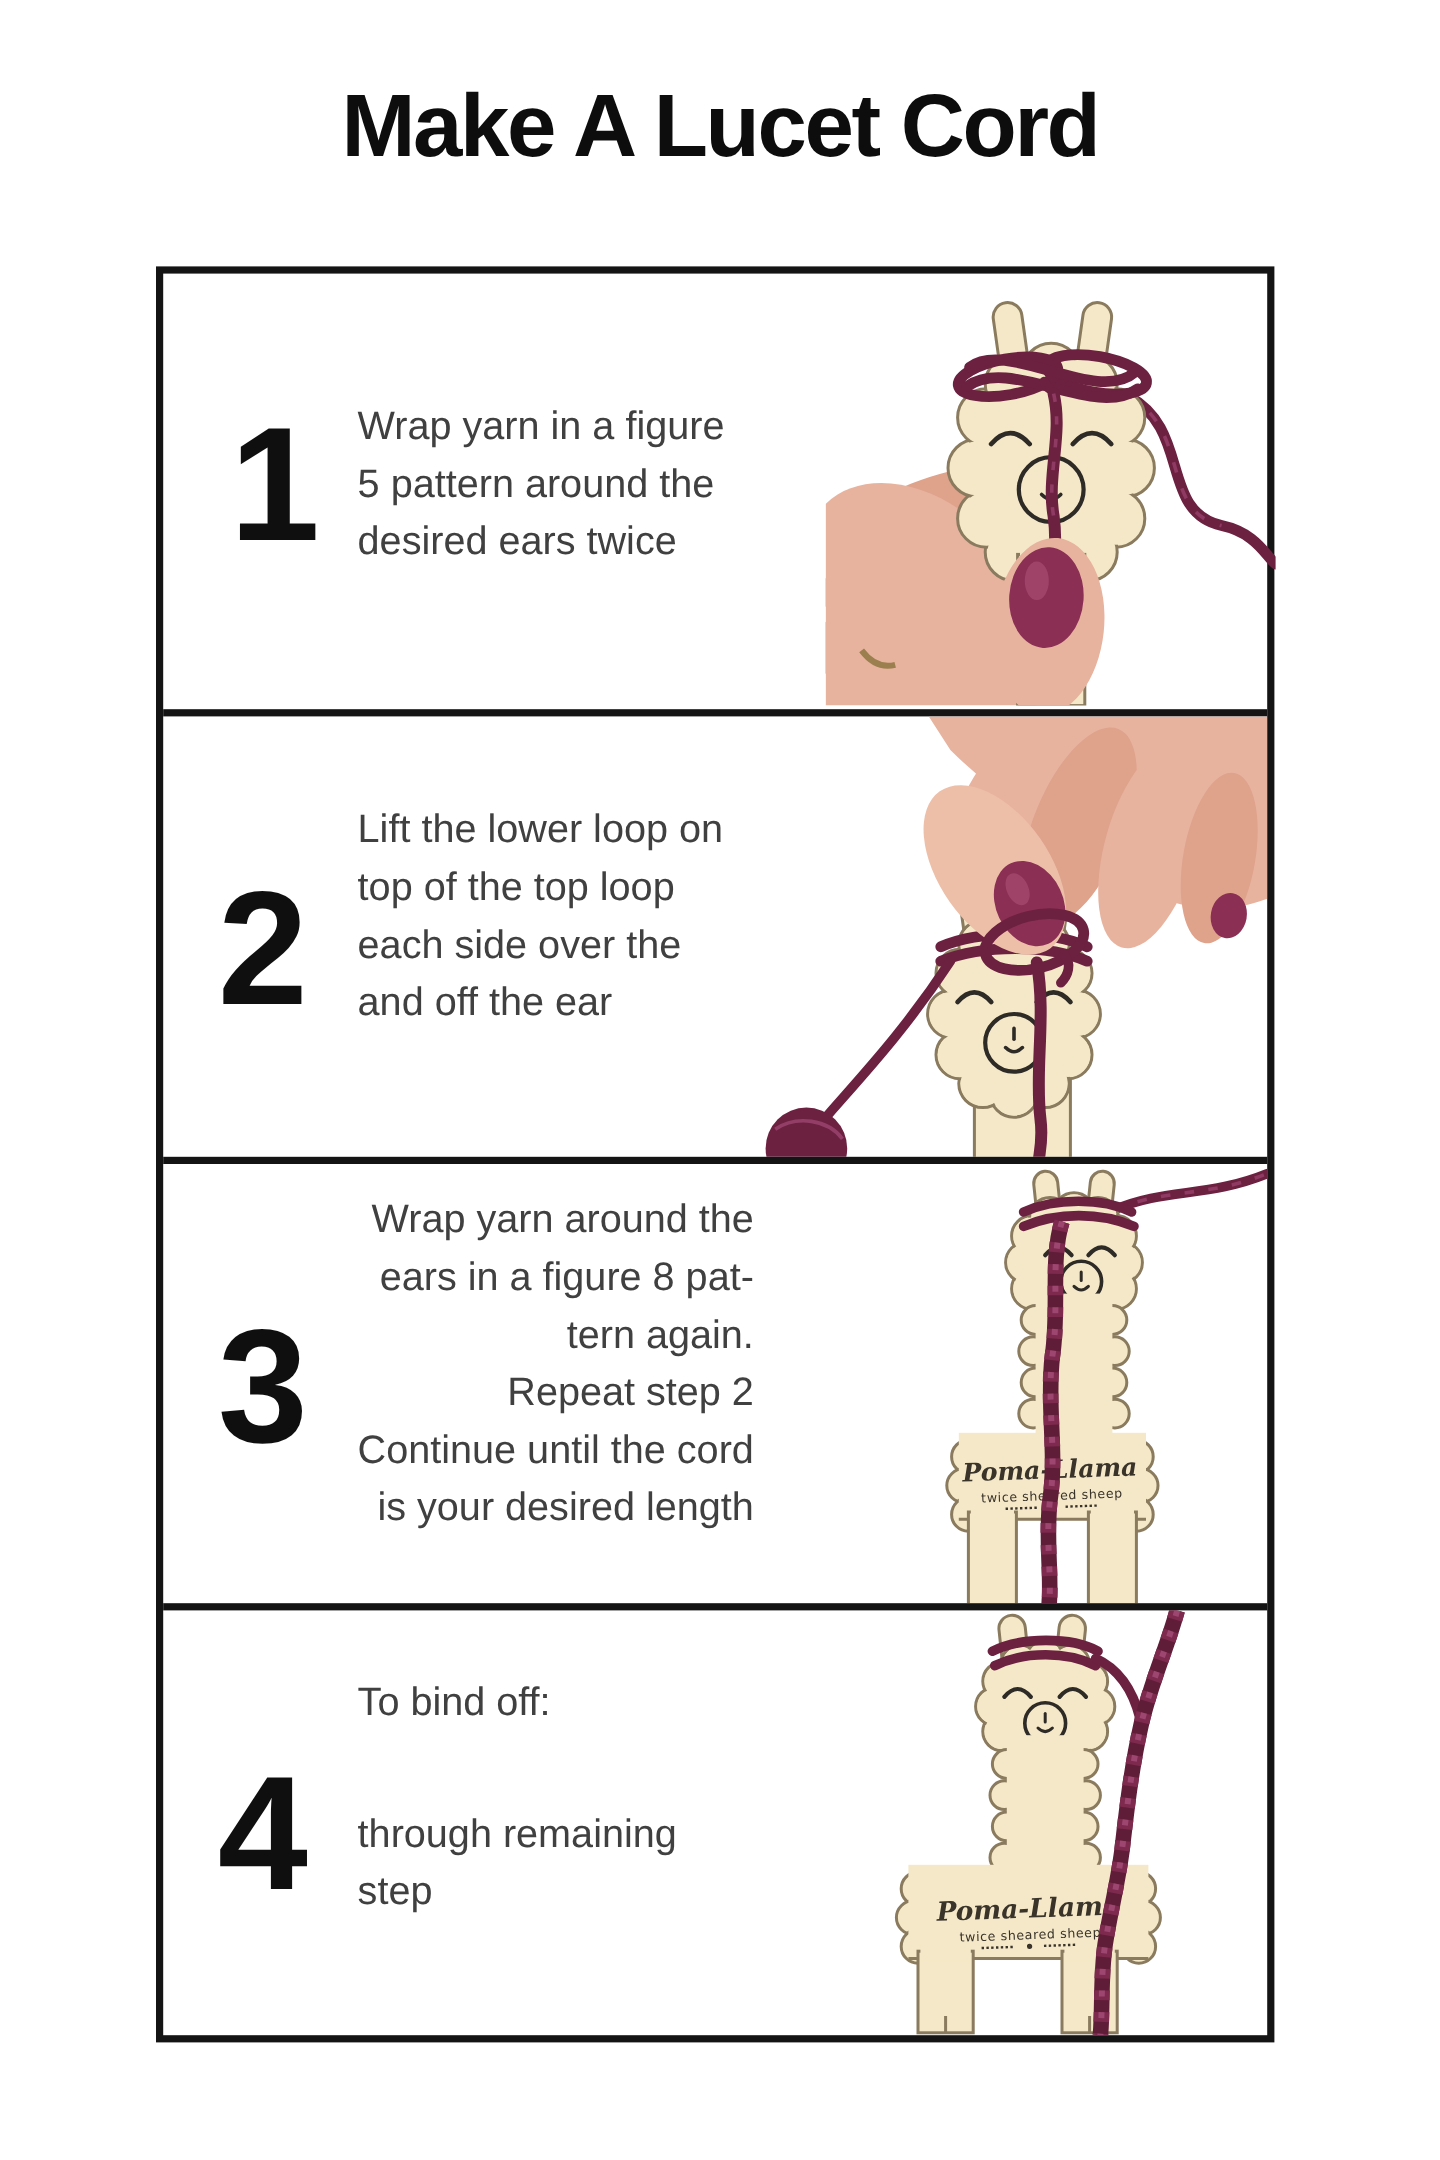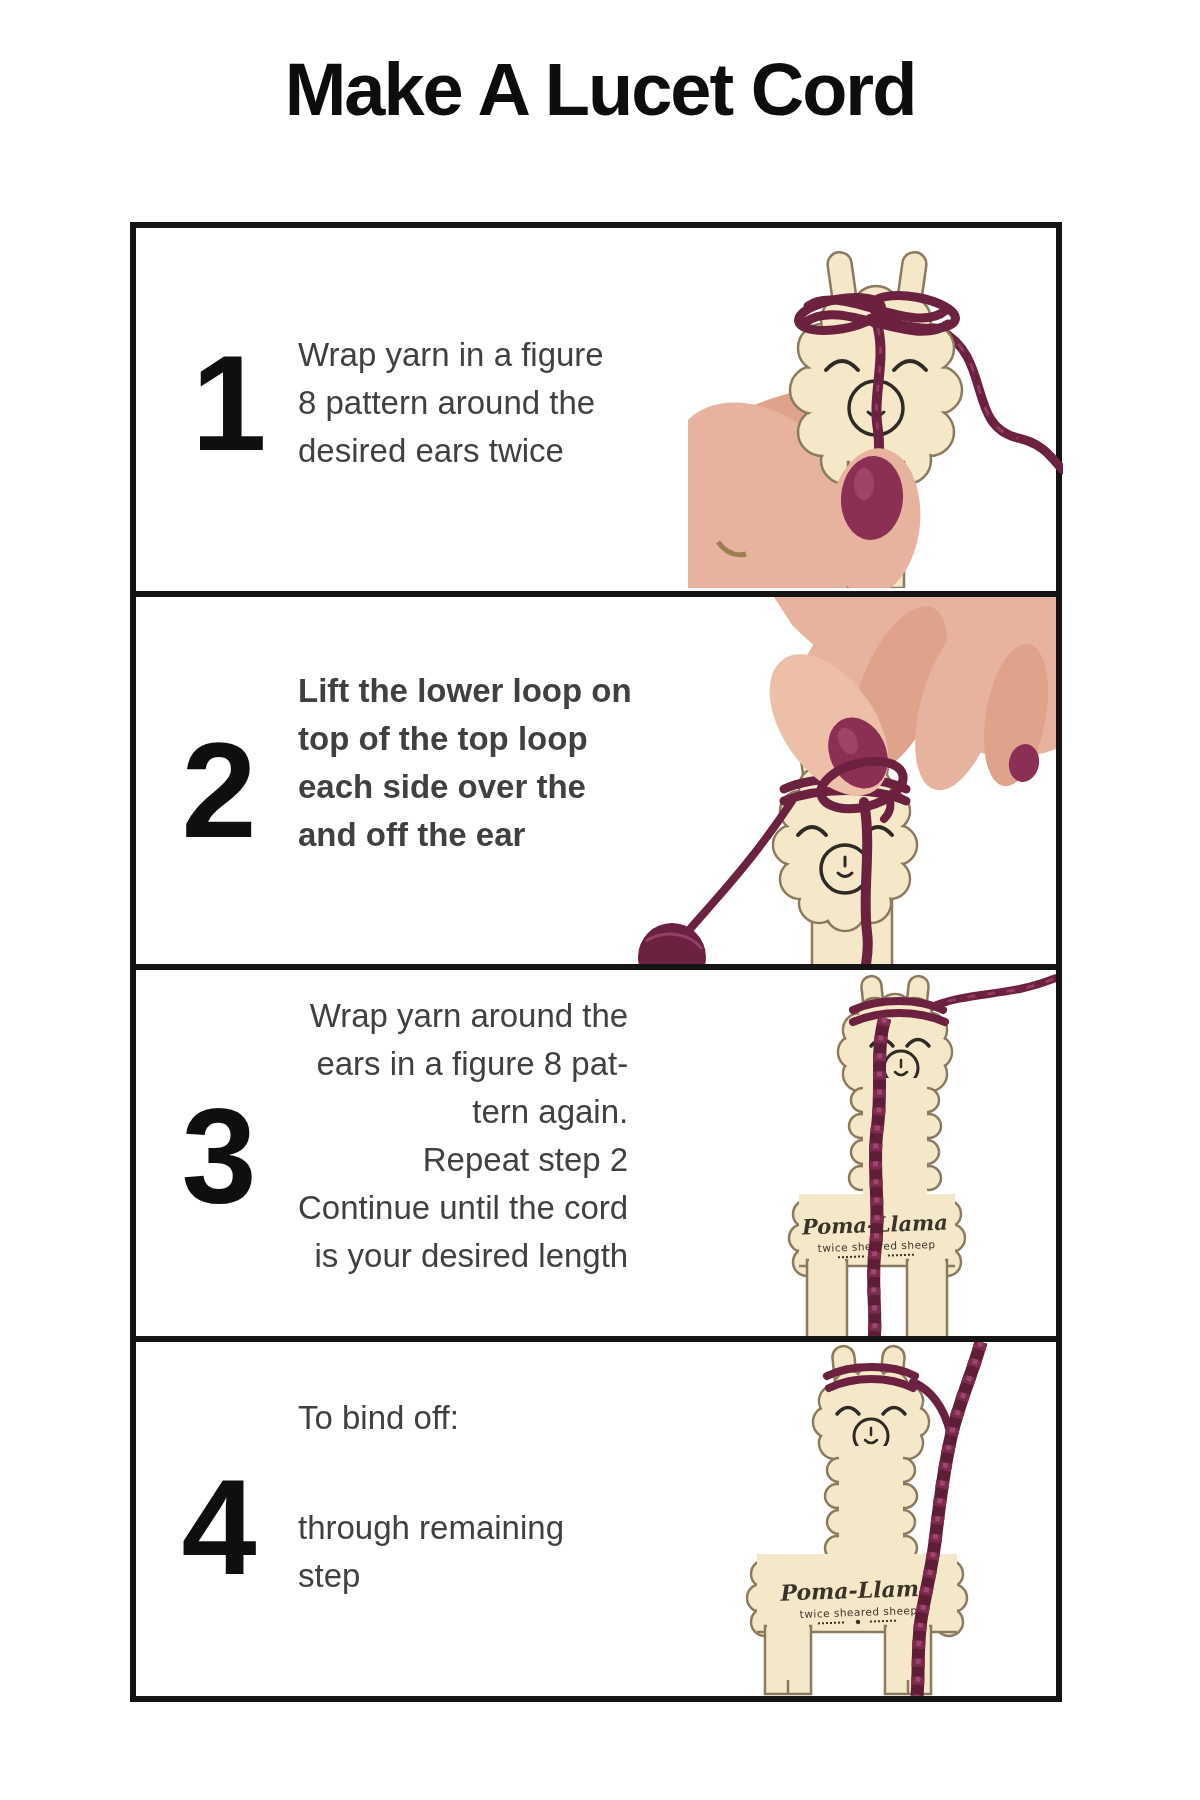--- a/index.html
+++ b/index.html
@@ -1,21 +1,21 @@
 <!DOCTYPE html>
 <html><head>
 <meta charset="utf-8">
 <style>
   html,body{margin:0;padding:0;background:#ffffff;}
   .canvas{
     position:relative;width:1200px;height:1800px;background:#ffffff;
     font-family:"Liberation Sans", sans-serif;color:#262626;overflow:hidden;
   }
   .title{
-    position:absolute;top:47px;left:0;width:1200px;margin:0;
+    position:absolute;top:62px;left:0;width:1200px;margin:0;
     text-align:center;font-size:74px;font-weight:bold;letter-spacing:-2px;color:#0d0d0d;
   }
   .box{
     position:absolute;left:130px;top:222px;width:932px;height:1480px;
     border:6px solid #141414;box-sizing:border-box;background:#ffffff;
   }
   .step{position:absolute;left:0;width:920px;}
   .divider{position:absolute;left:0;width:920px;height:6px;background:#141414;}
   .s1{top:0;height:363px;} .d1{top:363px;}
   .s2{top:369px;height:367px;} .d2{top:736px;}
@@ -24,21 +24,21 @@
   .num{
     position:absolute;width:130px;text-align:center;
     font-size:135px;font-weight:bold;color:#0f0f0f;line-height:1;
   }
   .s1 .num{left:28px;top:108px;}
   .s2 .num{left:18px;top:126px;}
   .s3 .num{left:18px;top:118px;}
   .s4 .num{left:18px;top:118px;}
   .lines{position:absolute;left:162px;font-size:33px;line-height:48px;color:#404040;}
   .s1 .lines{top:103px;}
-  .s2 .lines{top:70px;font-weight:bold;}
+  .s2 .lines{top:70px;}
   .s3 .lines{top:22px;text-align:right;}
   .s4 .lines{top:52px;}
   .gap{height:62px;}
   .photo{position:absolute;top:0;}
   .s1 .photo{left:552px;top:2px;}
   .s2 .photo{left:498px;top:0;}
   .s3 .photo{left:643px;top:0;}
   .s4 .photo{left:553px;top:0;}
   .brand-name{font-family:"DejaVu Serif", serif;font-style:italic;font-weight:bold;fill:#3a332a;}
   .brand-tag{font-family:"DejaVu Sans", sans-serif;fill:#3a332a;letter-spacing:0.5px;}
@@ -49,21 +49,21 @@
 <div class="canvas">
 
   <h1 class="title">Make A Lucet Cord</h1>
 
   <div class="box">
 
     <section class="step s1">
       <div class="num">1</div>
       <div class="lines">
         <div>Wrap yarn in a figure</div>
-        <div>8 pattern around the</div>
+        <div>5 pattern around the</div>
         <div>desired ears twice</div>
       </div>
       <svg class="photo" width="375" height="358" viewBox="0 0 375 358" aria-hidden="true">
 
         <path d="M252,100 C305,128 278,196 330,208 C358,214 366,232 375,240" stroke="#6d2140" stroke-width="9" fill="none" stroke-linecap="round"></path>
         <path d="M252,100 C305,128 278,196 330,208" stroke="#9c4670" stroke-width="3" fill="none" stroke-dasharray="9 14" opacity="0.7"></path>
 
         <g>
           <ellipse cx="96" cy="196" rx="86" ry="30" transform="rotate(-18 96 196)" fill="#dfa28b"></ellipse>
           <ellipse cx="84" cy="248" rx="92" ry="32" transform="rotate(-12 84 248)" fill="#e7b39e"></ellipse>

